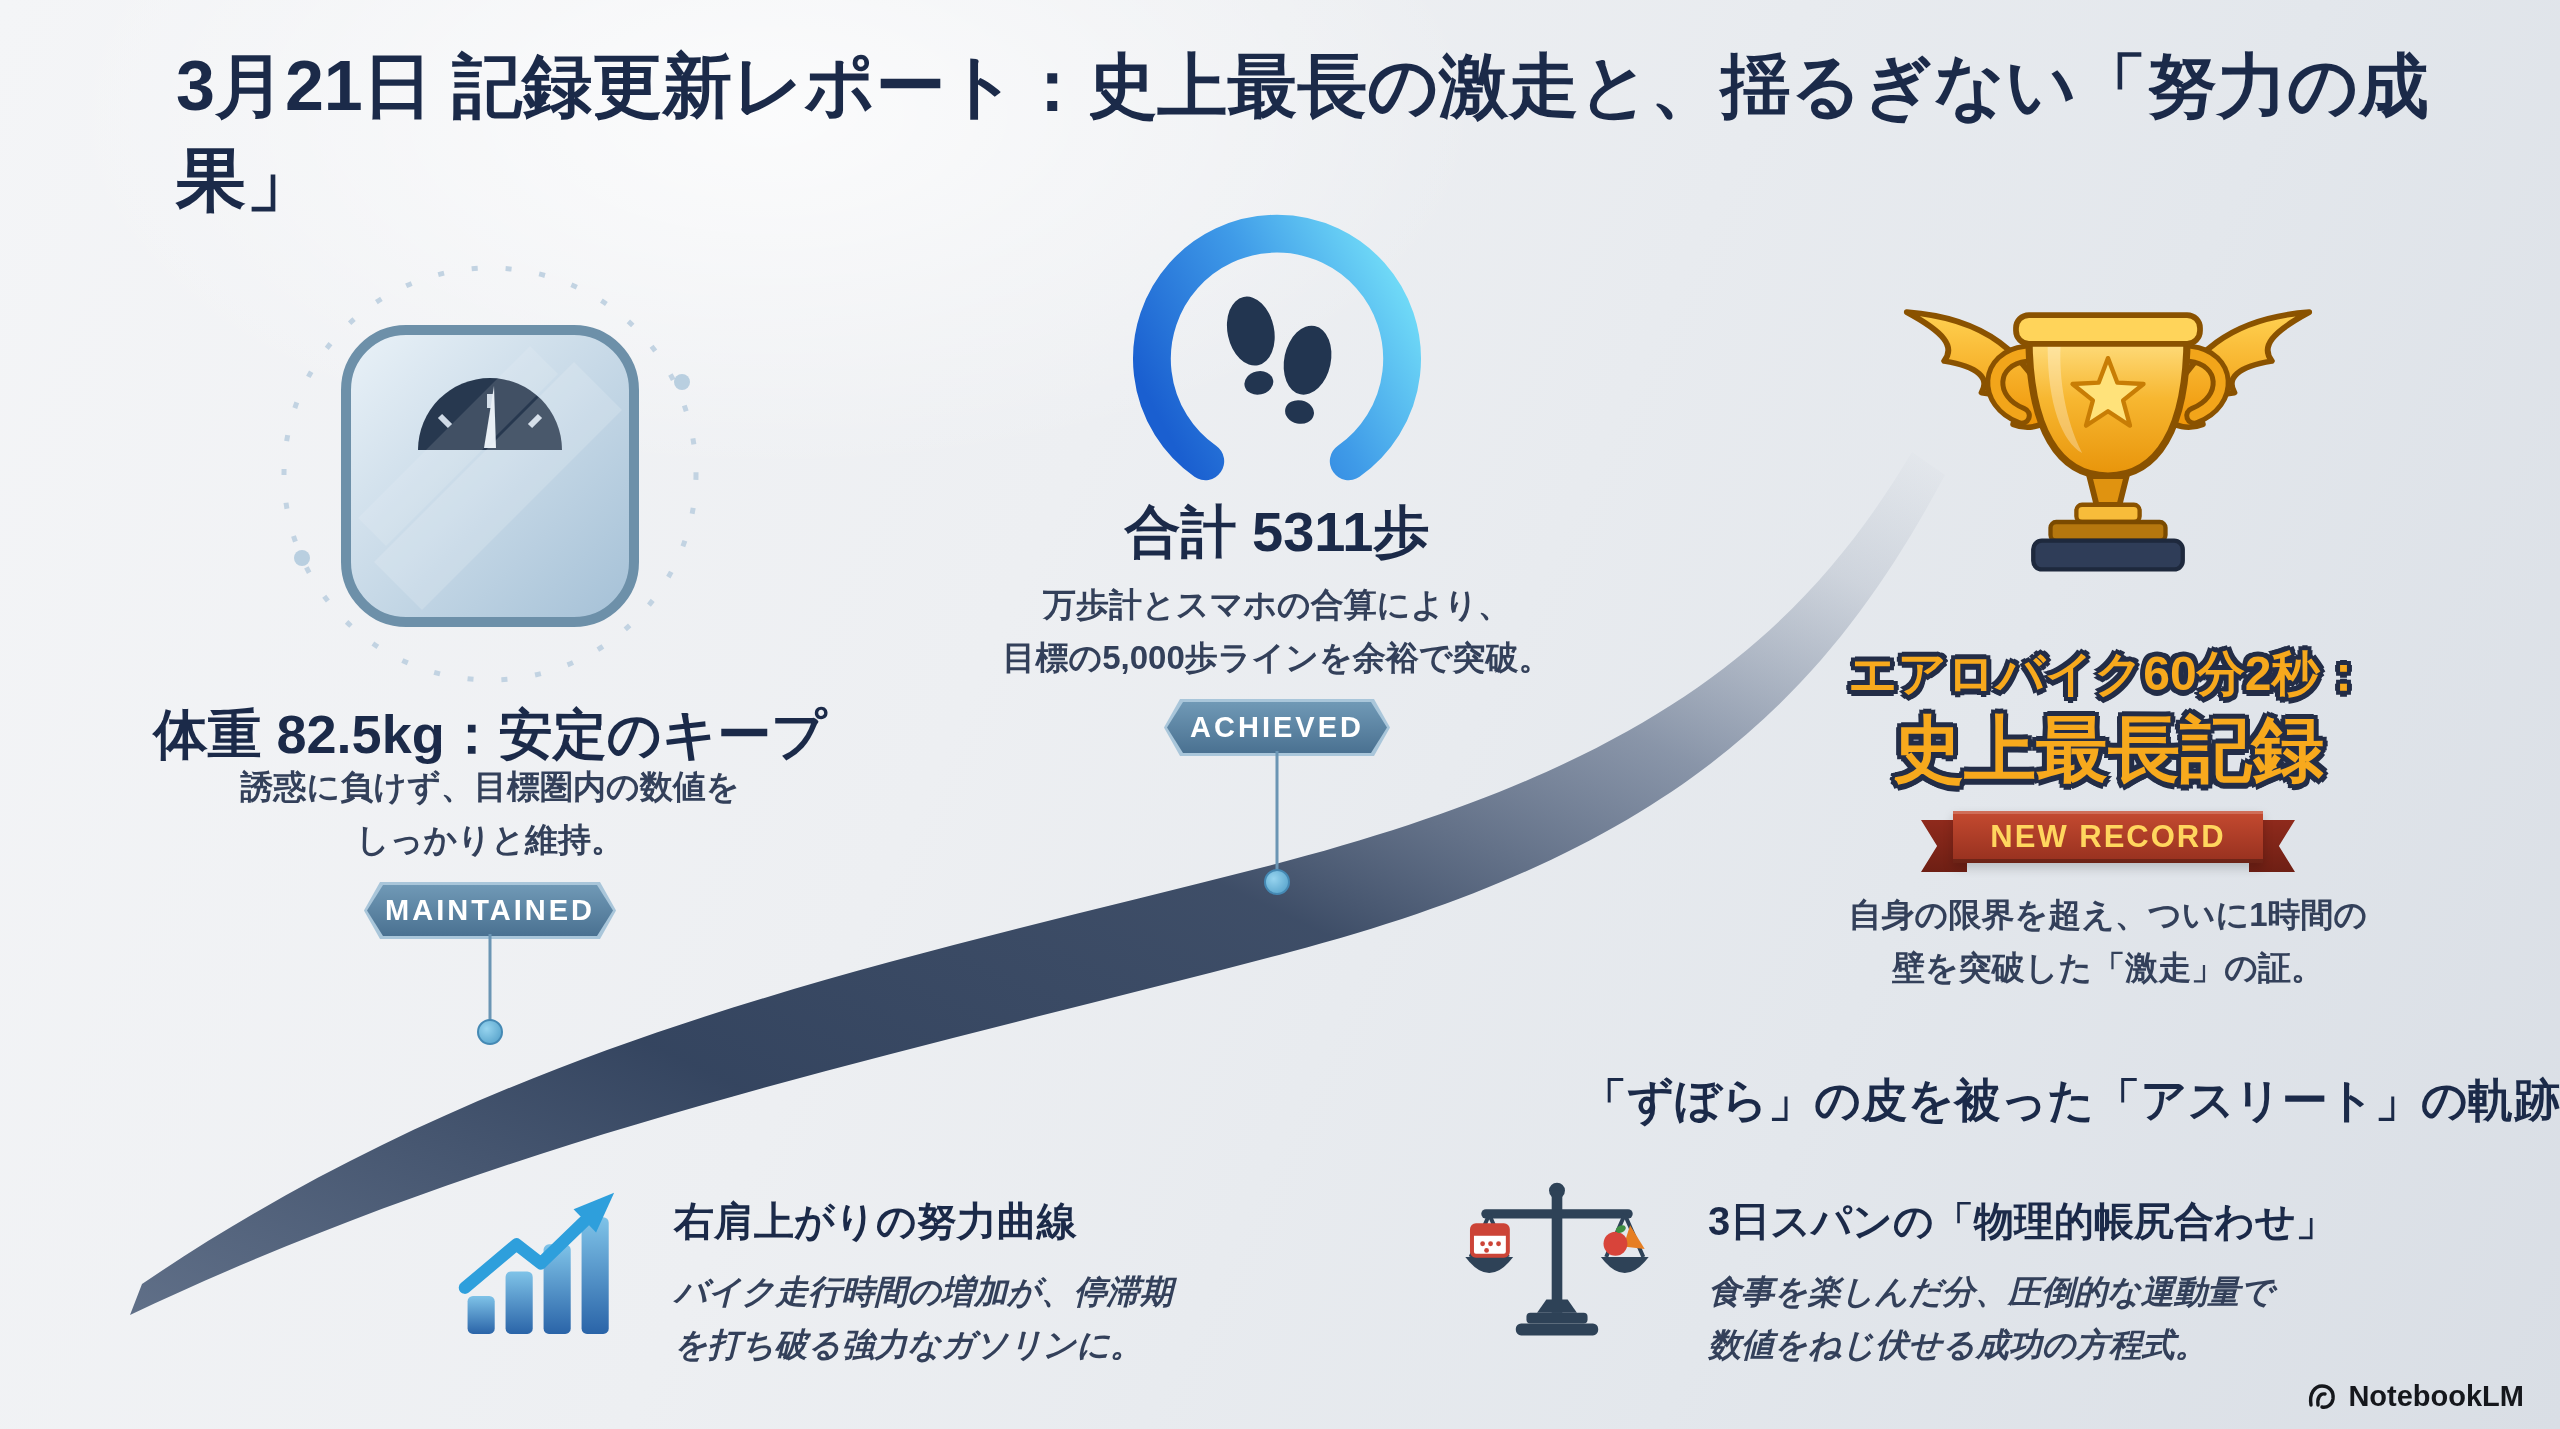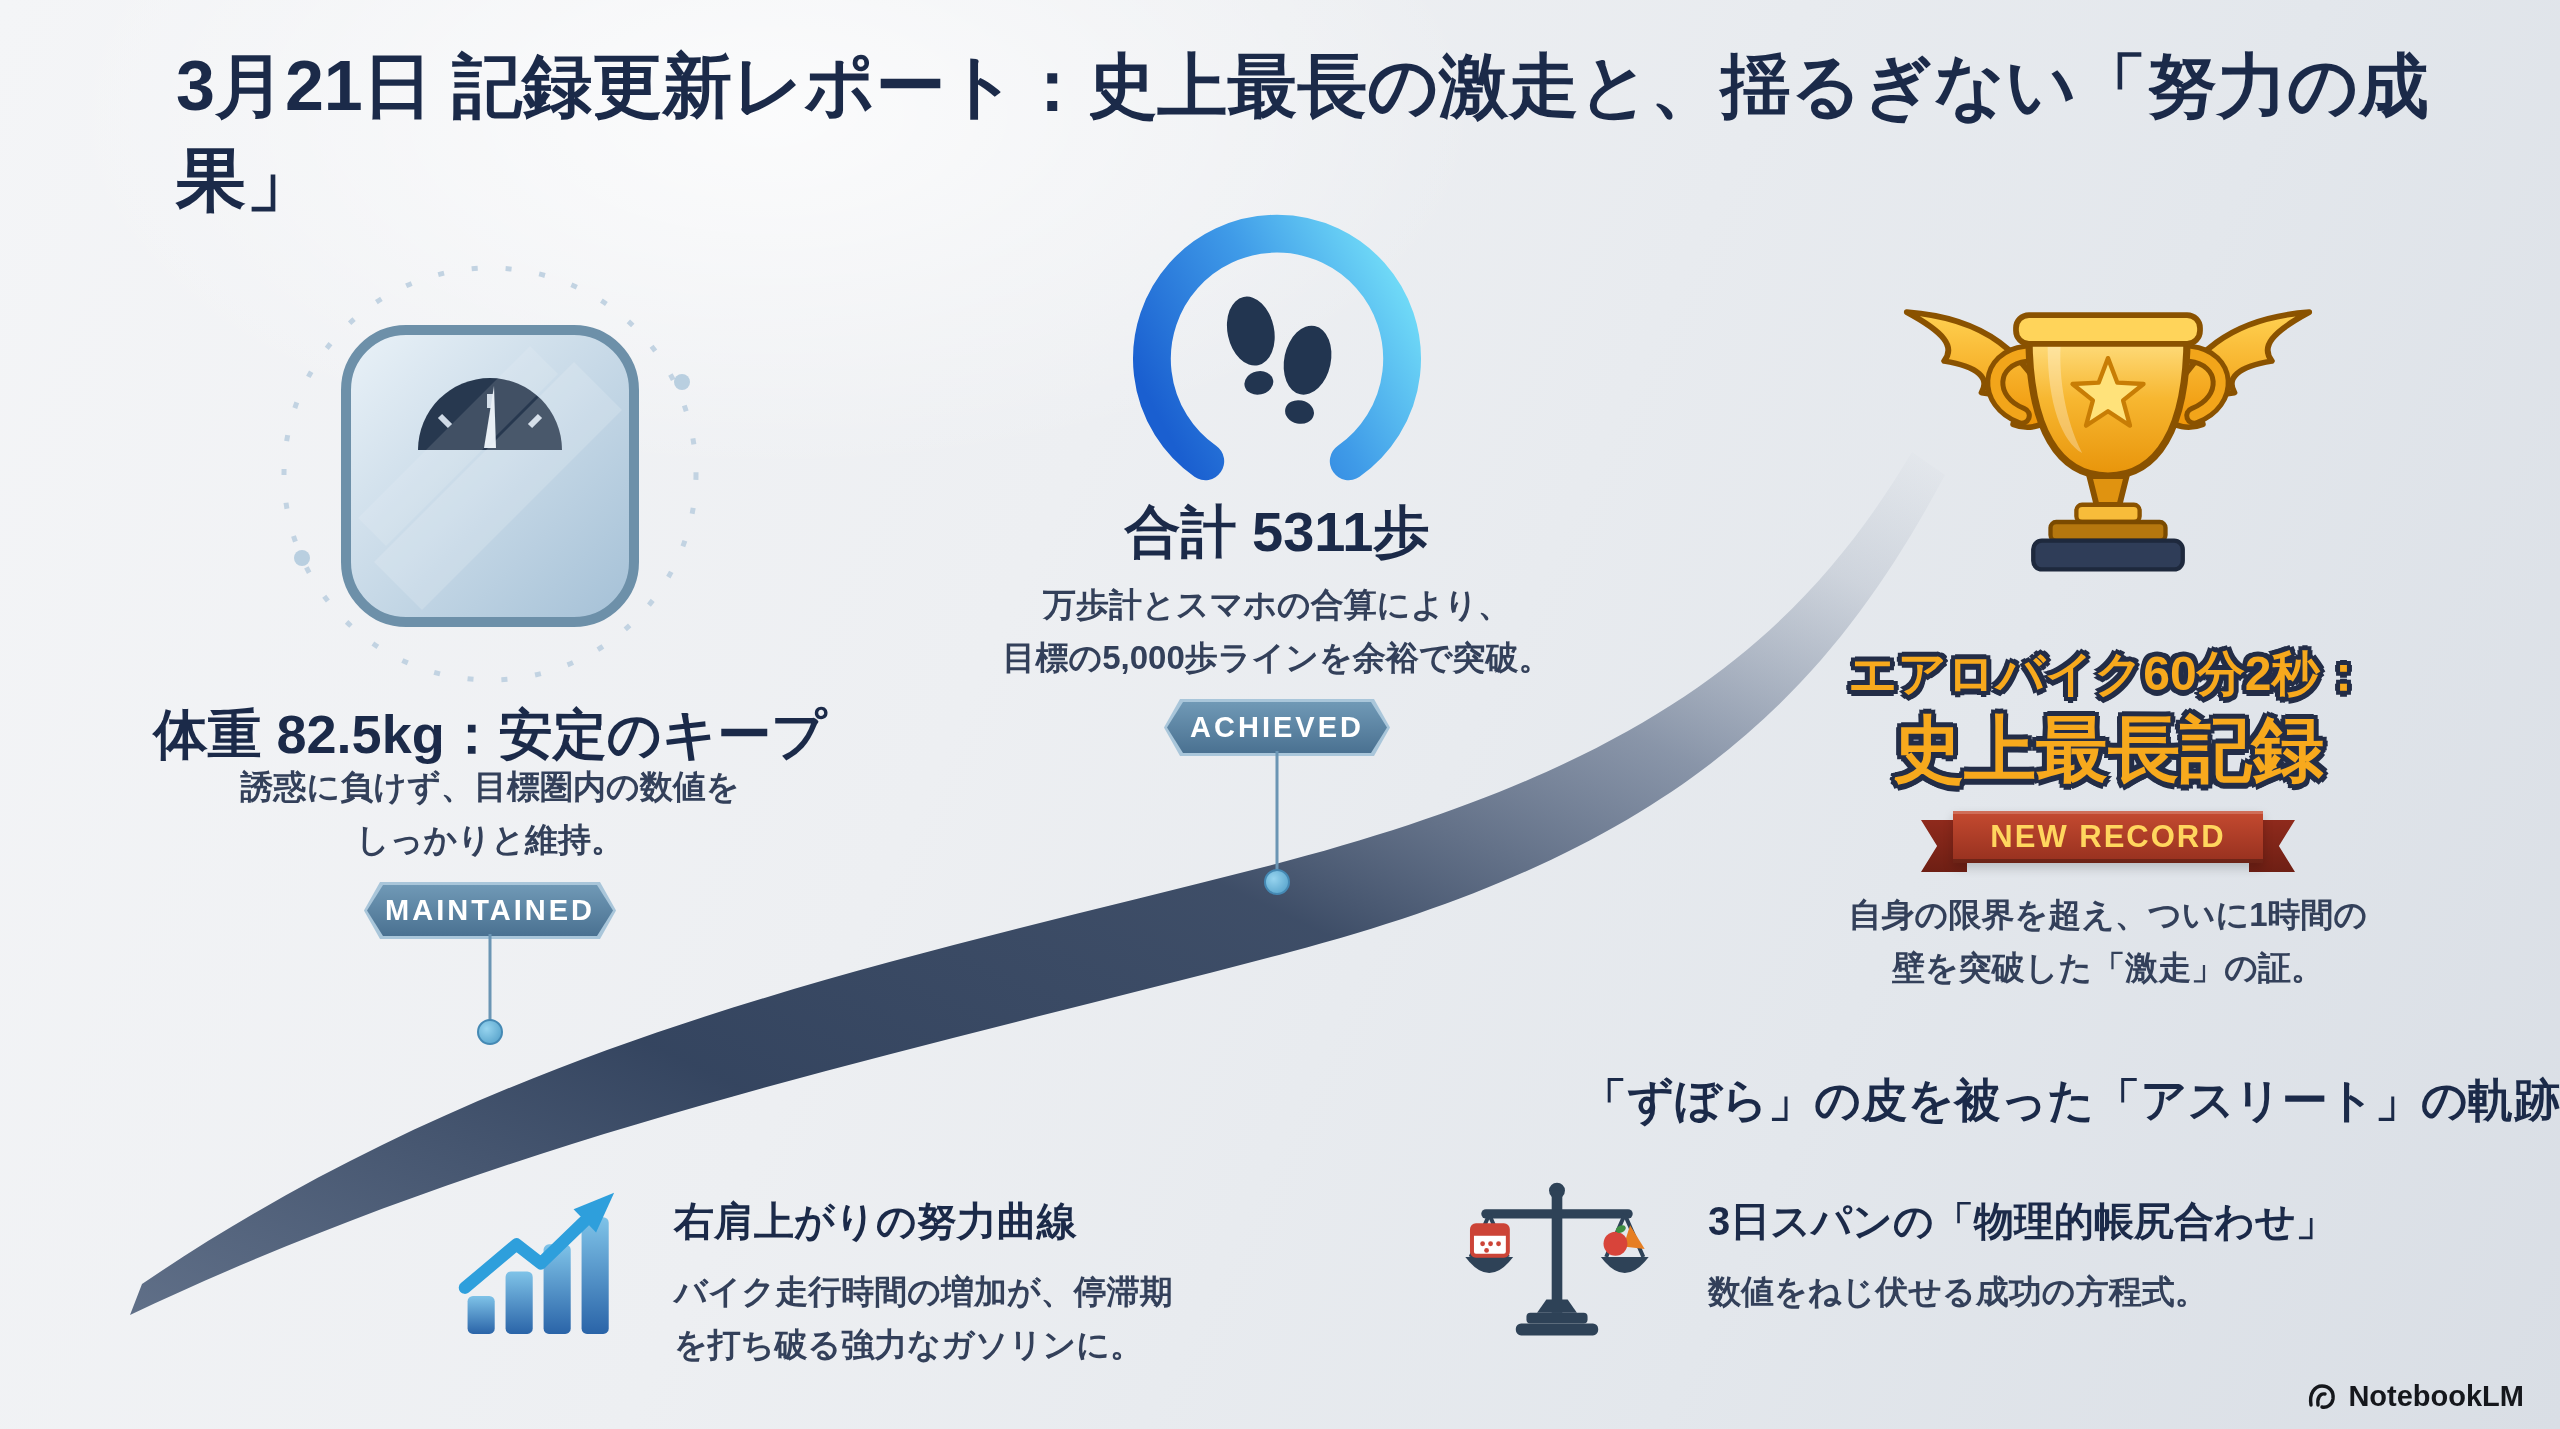--- a/index.html
+++ b/index.html
@@ -59,21 +59,21 @@
     color:#ffd65e; font-size:31px; font-weight:800; letter-spacing:2px;
     box-shadow: inset 0 3px 0 rgba(255,255,255,.2), inset 0 -4px 0 rgba(0,0,0,.28), 0 5px 10px rgba(0,0,0,.18);
   }
 
   .mid-heading { position:absolute; left:0; top:1070px; width:2560px; text-align:right;
                  font-size:46px; font-weight:800; color:#1b2a49; z-index:3; }
 
   .bottom-item { position:absolute; z-index:3; }
   .bottom-title { position:absolute; font-size:40px; font-weight:800; color:#1b2a49; white-space:nowrap; }
   .bottom-desc  { position:absolute; font-size:33px; font-weight:600; color:#33405a; line-height:1.6; }
-  .bottom-desc span { display:block; }
+  .bottom-desc span { display:block;font-style:italic; }
 
   .watermark { position:absolute; right:36px; bottom:16px; display:flex; align-items:center; gap:10px; z-index:4;
                font-size:29px; font-weight:700; color:#15171c; }
 </style>
 </head>
 <body>
 
 <div class="canvas">
 
   <svg class="swoosh-svg" width="2560" height="1429" viewBox="0 0 2560 1429">
@@ -271,20 +271,21 @@
 
         <g>
           <polygon points="130,40 141,58 125,56" fill="#e67e22"></polygon>
           <circle cx="119" cy="54" r="9" fill="#d8443a"></circle>
           <ellipse cx="123" cy="43" rx="4" ry="2.6" fill="#3e8e41" transform="rotate(-25 123 43)"></ellipse>
         </g>
       </svg>
     </span>
     <div class="bottom-title" style="left:251px; top:22px;">3日スパンの「物理的帳尻合わせ」</div>
     <div class="bottom-desc" style="left:251px; top:94px; width:660px;">
+      <span>食事を楽しんだ分、圧倒的な運動量で</span>
       <span>数値をねじ伏せる成功の方程式。</span>
     </div>
   </div>
 
   <div class="watermark">
     <span style="display:inline-flex;">
       <svg width="32" height="32" viewBox="0 0 32 32">
         <path d="M5 24 C 3 12 9 5 16 5 C 23 5 28 10 27 18 C 26 24 21 27 16 26" fill="none" stroke="#15171c" stroke-width="3.4" stroke-linecap="round"></path>
         <path d="M12 24 C 11 17 14 12 19 13" fill="none" stroke="#15171c" stroke-width="3.4" stroke-linecap="round"></path>
       </svg>

